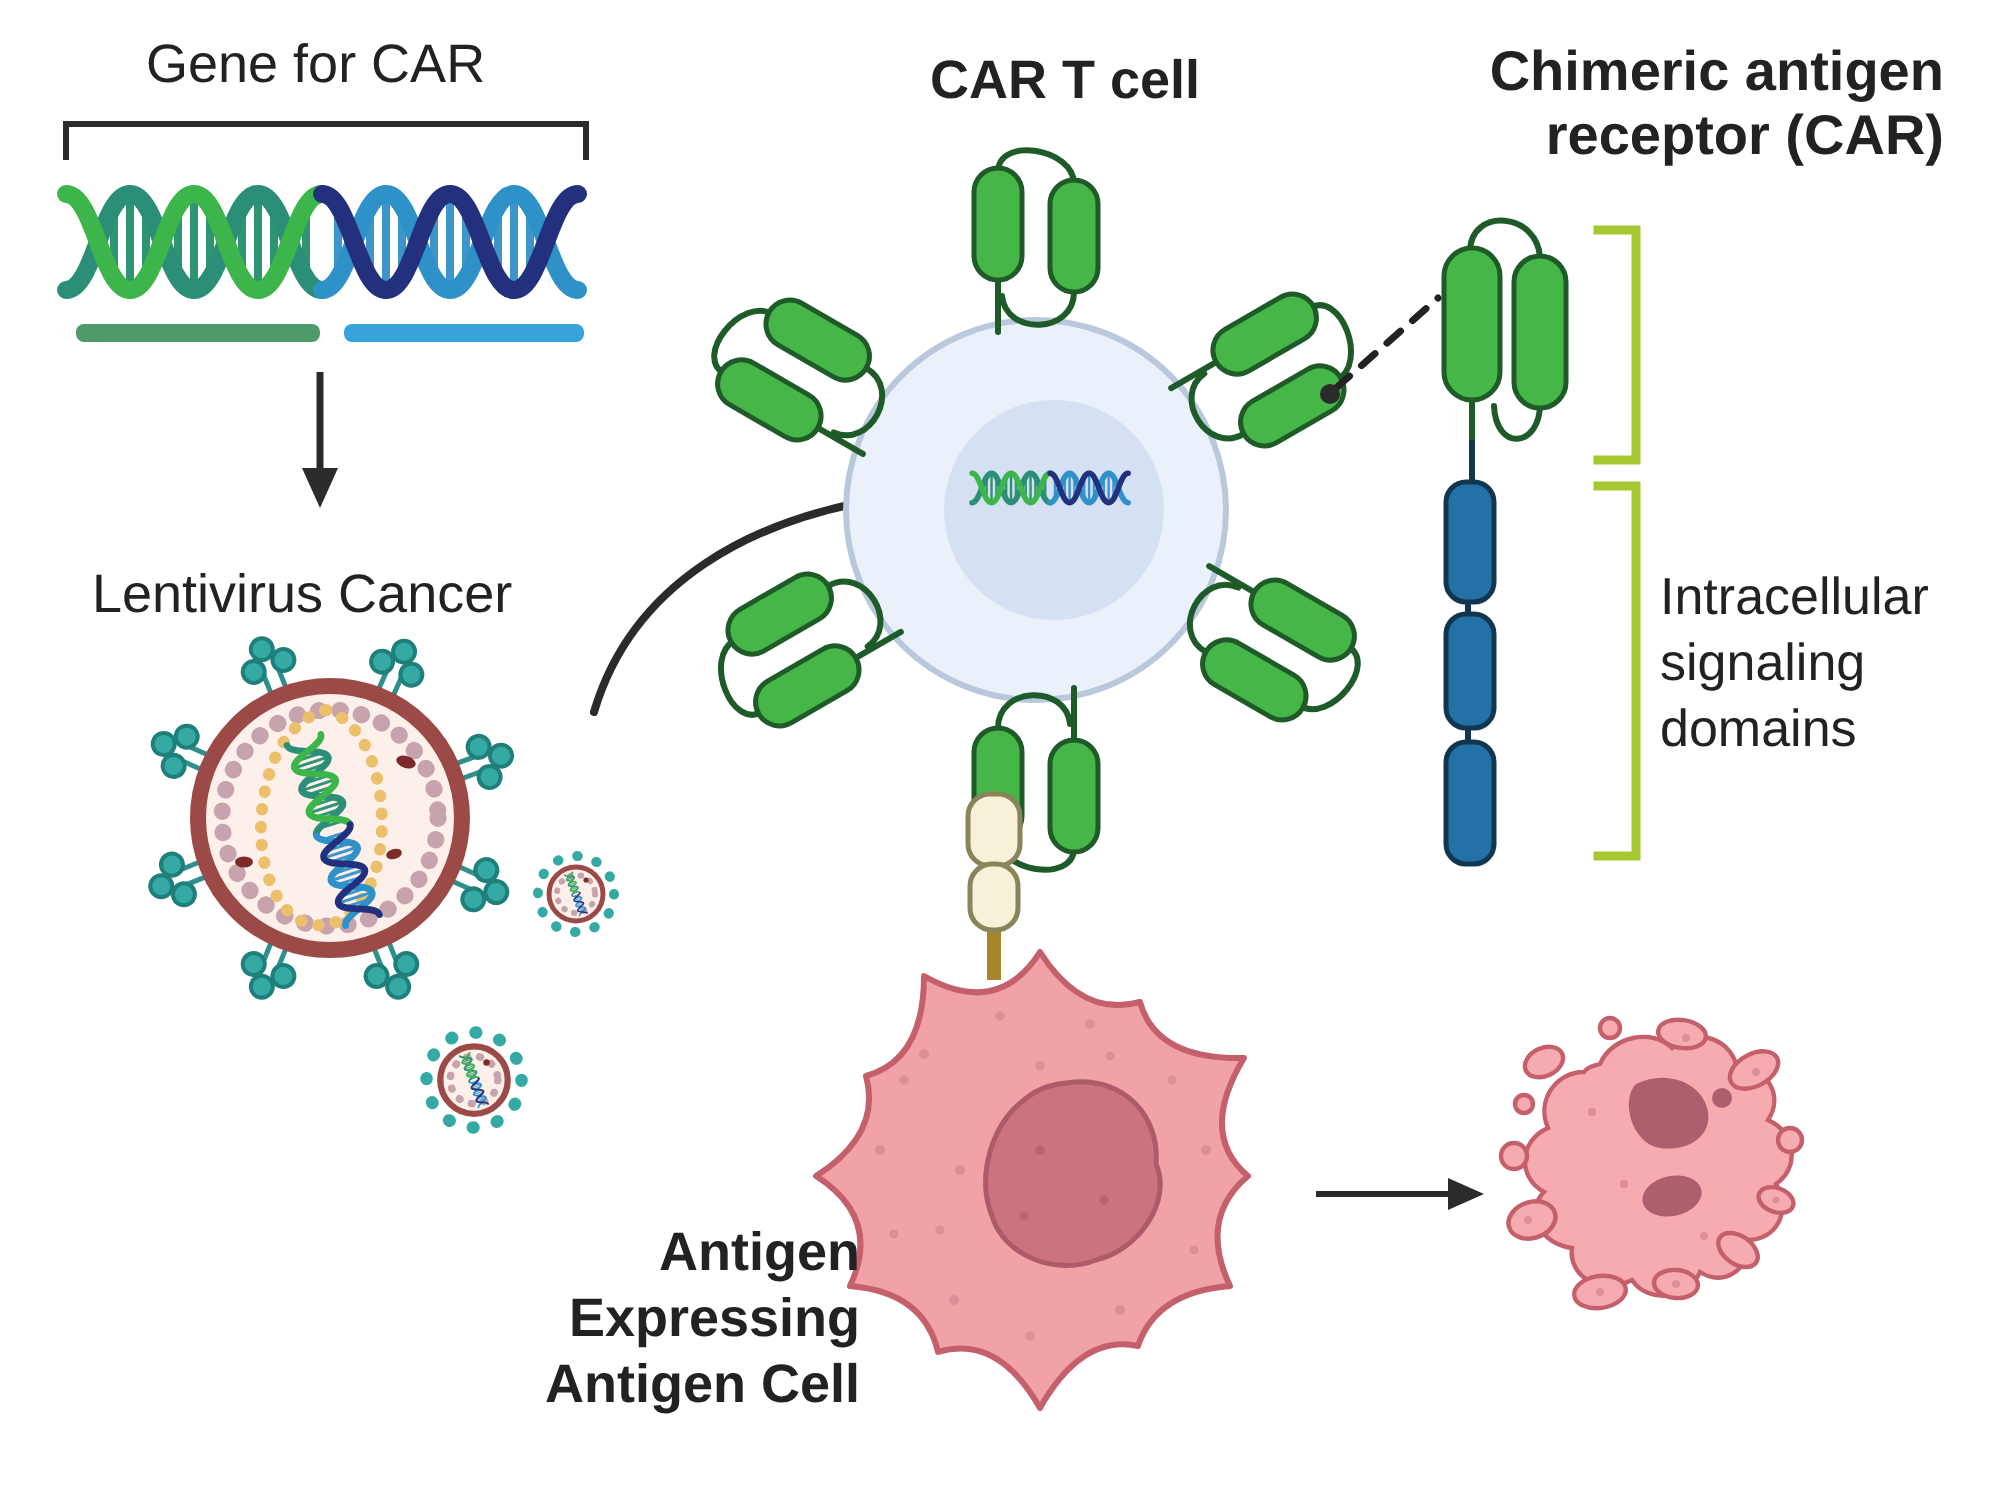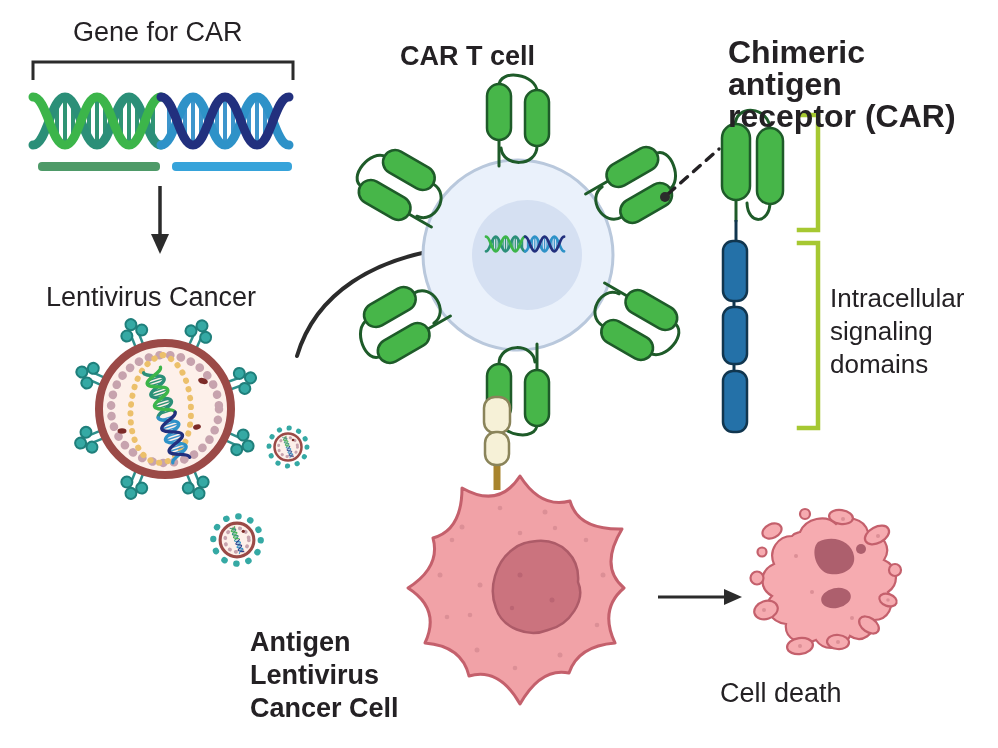--- a/index.html
+++ b/index.html
@@ -1,21 +1,21 @@
 <!DOCTYPE html>
 <html><head>
 <meta charset="utf-8">
 <style>
   html,body{margin:0;padding:0;background:#fff;}
   .canvas{position:relative;width:998px;height:748px;background:#ffffff;overflow:hidden;
           font-family:"Liberation Sans", sans-serif;color:#242124;}
   .canvas svg{position:absolute;left:0;top:0;}
   .lbl{position:absolute;color:#242124;}
   .lbl.bold{font-weight:700;}
-  .center{text-align:left;margin-top:16px;}
+  .center{text-align:right;}
   
   .strandGA{stroke:#3cb54a;} .strandGB{stroke:#2b8f78;}
   .strandBA{stroke:#22307e;} .strandBB{stroke:#2e92c8;}
   .strand{fill:none;stroke-width:9;stroke-linecap:round;}
   .rungL{stroke:#2f9474;} .rungR{stroke:#3d95cc;}
   .rung{stroke-width:4;stroke-linecap:round;}
   .ink{stroke:#2b2b2b;fill:none;}
   .inkfill{fill:#2b2b2b;stroke:none;}
   .cap{fill:#47b649;stroke:#1e5b29;stroke-width:2.5;}
   .loop{fill:none;stroke:#1e5b29;stroke-width:3;stroke-linecap:round;}
@@ -231,22 +231,21 @@
     </g>
   </g>
 </svg>
 
 <div class="lbl" style="left:73px;top:17px;font-size:27px;white-space:nowrap;">Gene for CAR</div>
 
 <div class="lbl" style="left:46px;top:282px;font-size:27px;white-space:nowrap;">Lentivirus Cancer</div>
 
 <div class="lbl bold center" style="left:400px;top:25px;width:200px;font-size:27px;">CAR T cell</div>
 
-<div class="lbl bold center" style="left:728px;top:20px;width:244px;font-size:32px;line-height:32px;">Chimeric antigen receptor (CAR)</div>
+<div class="lbl bold center" style="left:728px;top:20px;width:244px;font-size:28px;line-height:32px;">Chimeric antigen receptor (CAR)</div>
 
 
 <div class="lbl" style="left:830px;top:282px;width:170px;font-size:26px;line-height:33px;">Intracellular signaling domains</div>
 
-<div class="lbl bold center" style="left:250px;top:610px;width:180px;font-size:27px;line-height:33px;">Antigen Lentivirus Cancer Cell</div>
-
-<div class="lbl center" style="left:720px;top:662px;width:230px;font-size:27px;">Cell death</div>
+<div class="lbl bold center" style="left:250px;top:610px;width:180px;font-size:27px;line-height:33px;">Antigen Expressing Antigen Cell</div>
+
 
 </div>
 
 </body></html>

